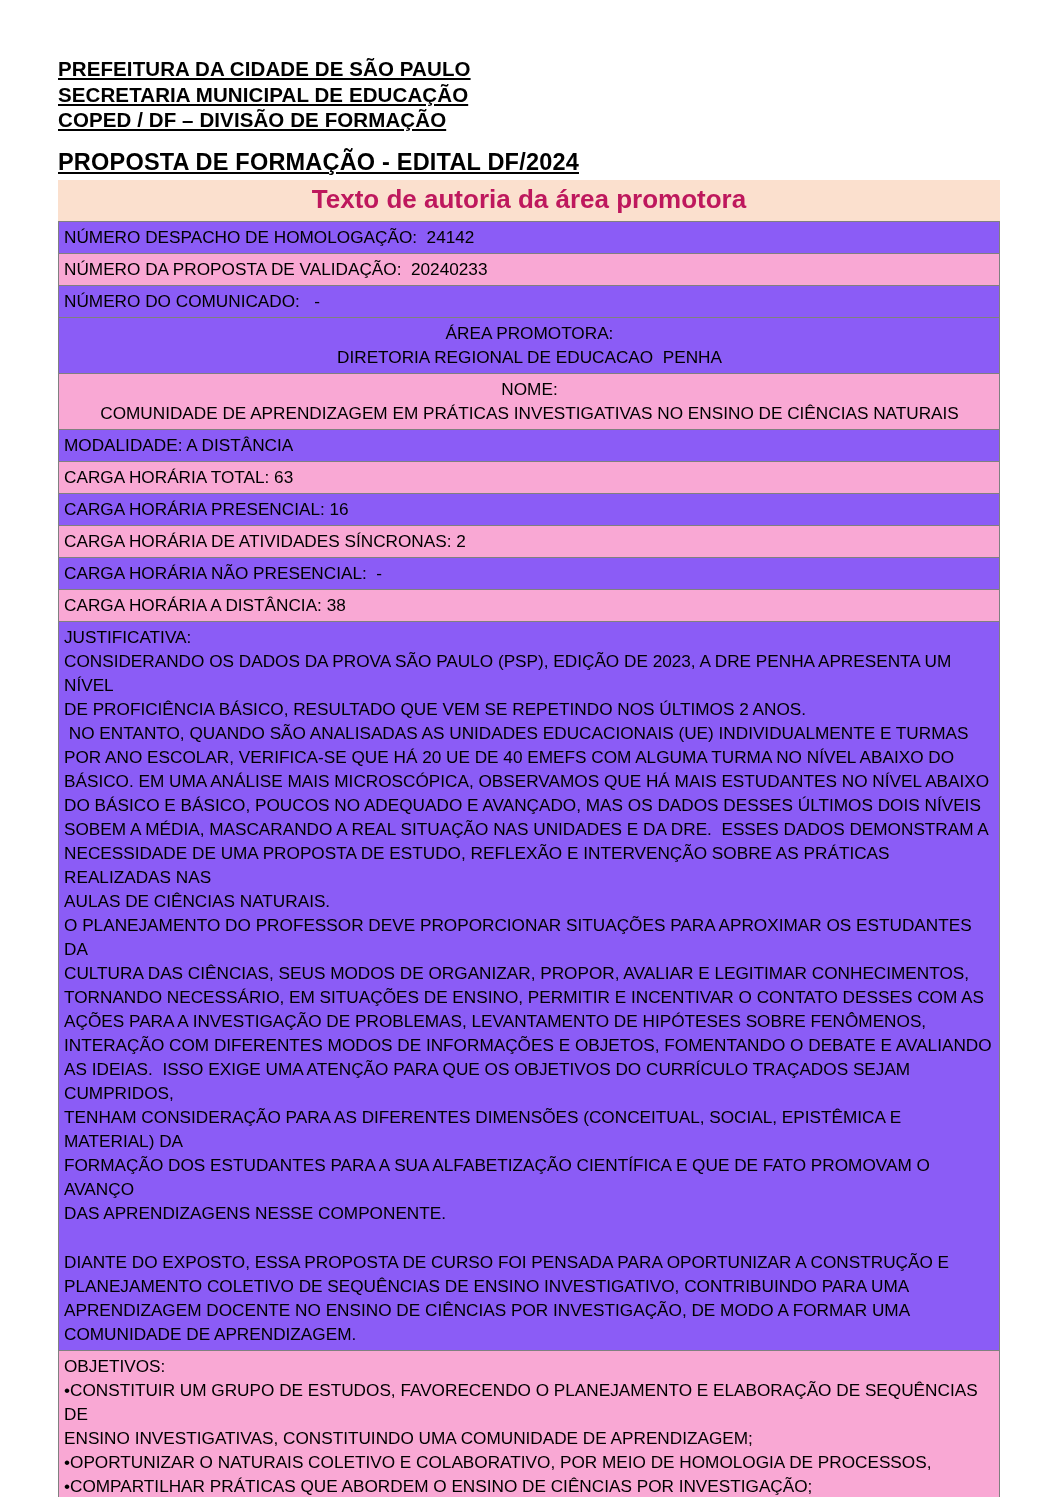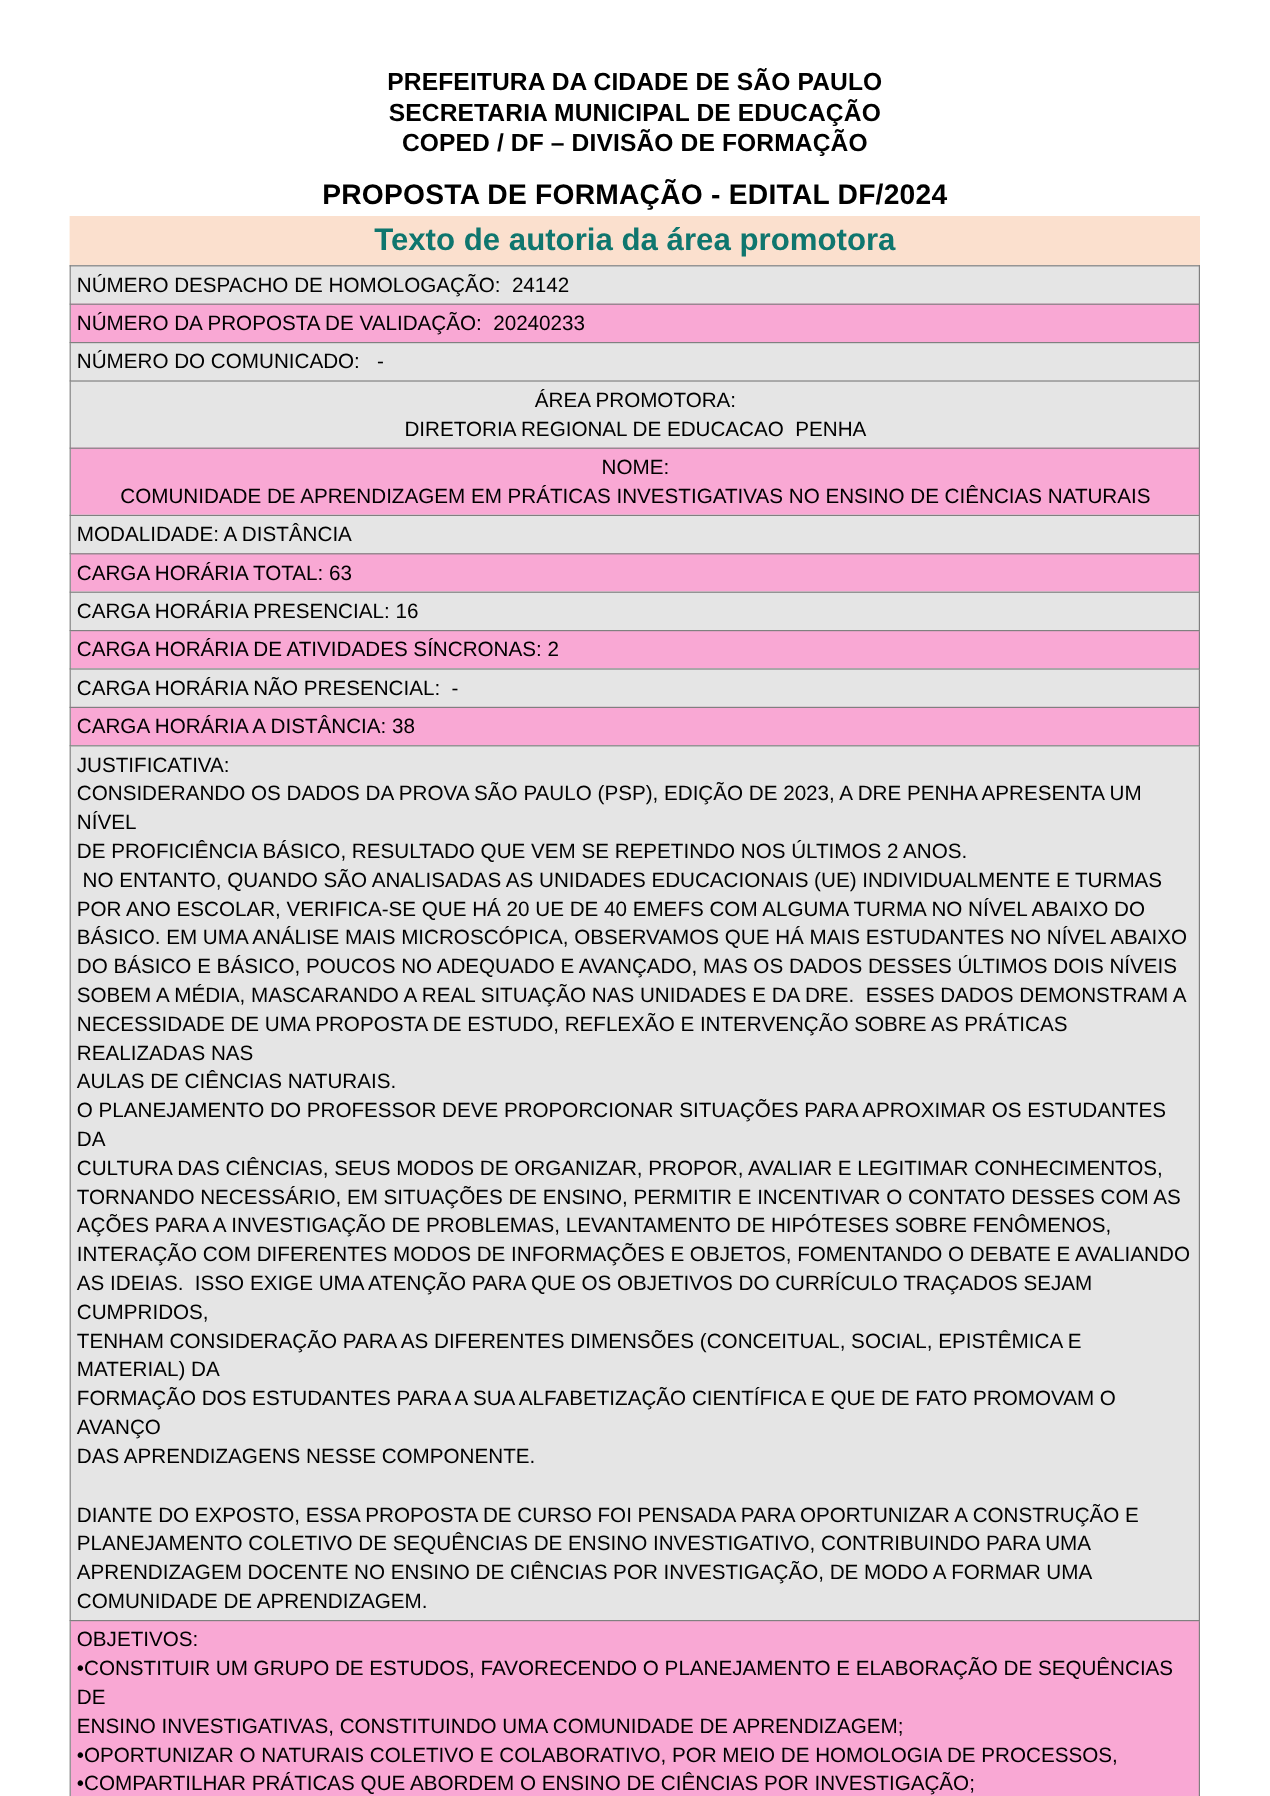--- a/index.html
+++ b/index.html
@@ -19,22 +19,22 @@
   .page {
     width: 1058px;
     min-height: 1497px;
     box-sizing: border-box;
     padding: 56px 58px 20px 58px;
     background: #ffffff;
   }
 
   
   .doc-header {
-    text-align: center;
     margin: 0 0 0 0;
+    text-decoration: underline;
   }
   .doc-header .hline {
     font-weight: bold;
     font-size: 20.5px;
     line-height: 25.5px;
     letter-spacing: 0.1px;
     white-space: nowrap;
   }
   .doc-header .hline.big {
     font-size: 23.5px;
@@ -44,21 +44,21 @@
   }
 
   
   .title-banner {
     background: #fbe0ce;
     text-align: center;
     padding: 4px 0 7px 0;
     margin-top: 3px;
   }
   .title-banner .banner-text {
-    color: #0f766e;
+    color: #be185d;
     font-weight: bold;
     font-size: 26px;
     line-height: 30px;
   }
 
   
   table.doc-table {
     width: 100%;
     border-collapse: collapse;
     table-layout: fixed;
@@ -66,21 +66,21 @@
   }
   table.doc-table td {
     border: 1px solid #808080;
     padding: 3px 4px 4px 5px;
     font-size: 17.2px;
     line-height: 24px;
     vertical-align: top;
     word-wrap: break-word;
   }
   td.shaded { background: #f9a8d4; }
-  td.plain  { background: #e5e5e5; margin-top: 46px; }
+  td.plain  { background: #8b5cf6; margin-top: 46px; }
   td.bold   { font-weight: bold; }
 
   .cellline { display: block; white-space: pre-wrap; }
   .cellline.b { font-weight: normal; text-align: center; }
 
   
   td.textblock {
     padding: 2px 6px 6px 5px;
     line-height: 25.4px;
   }

